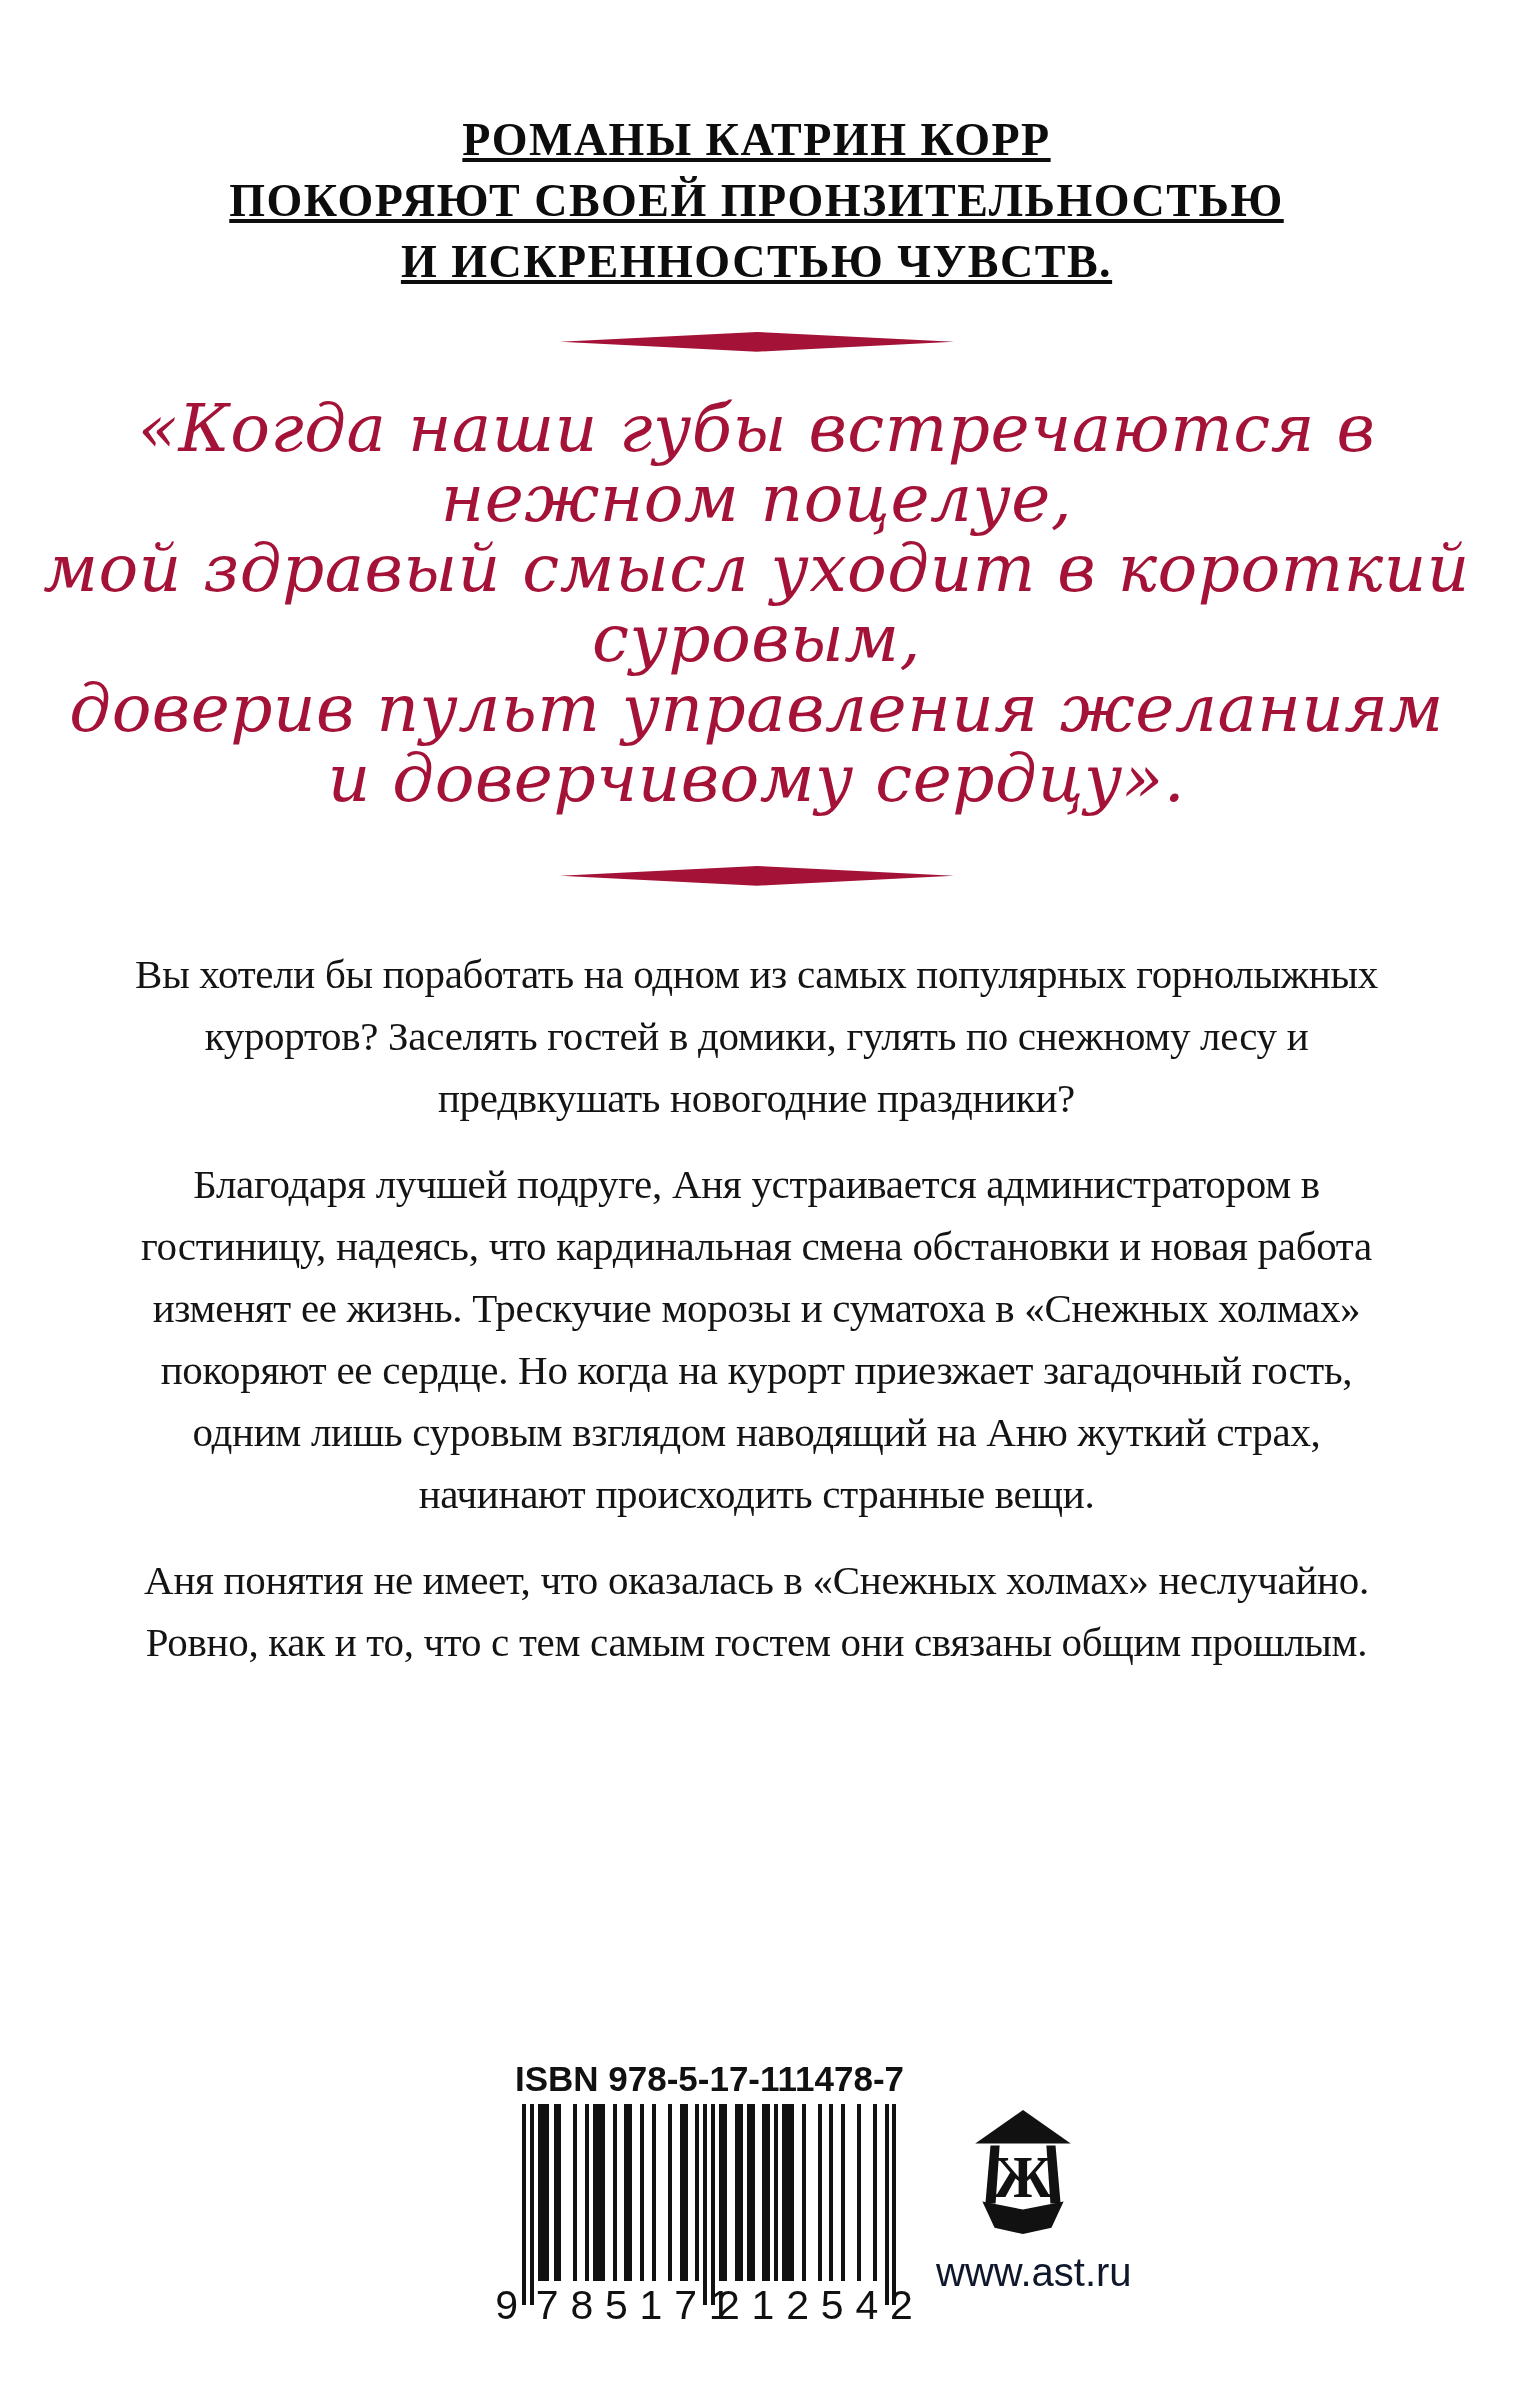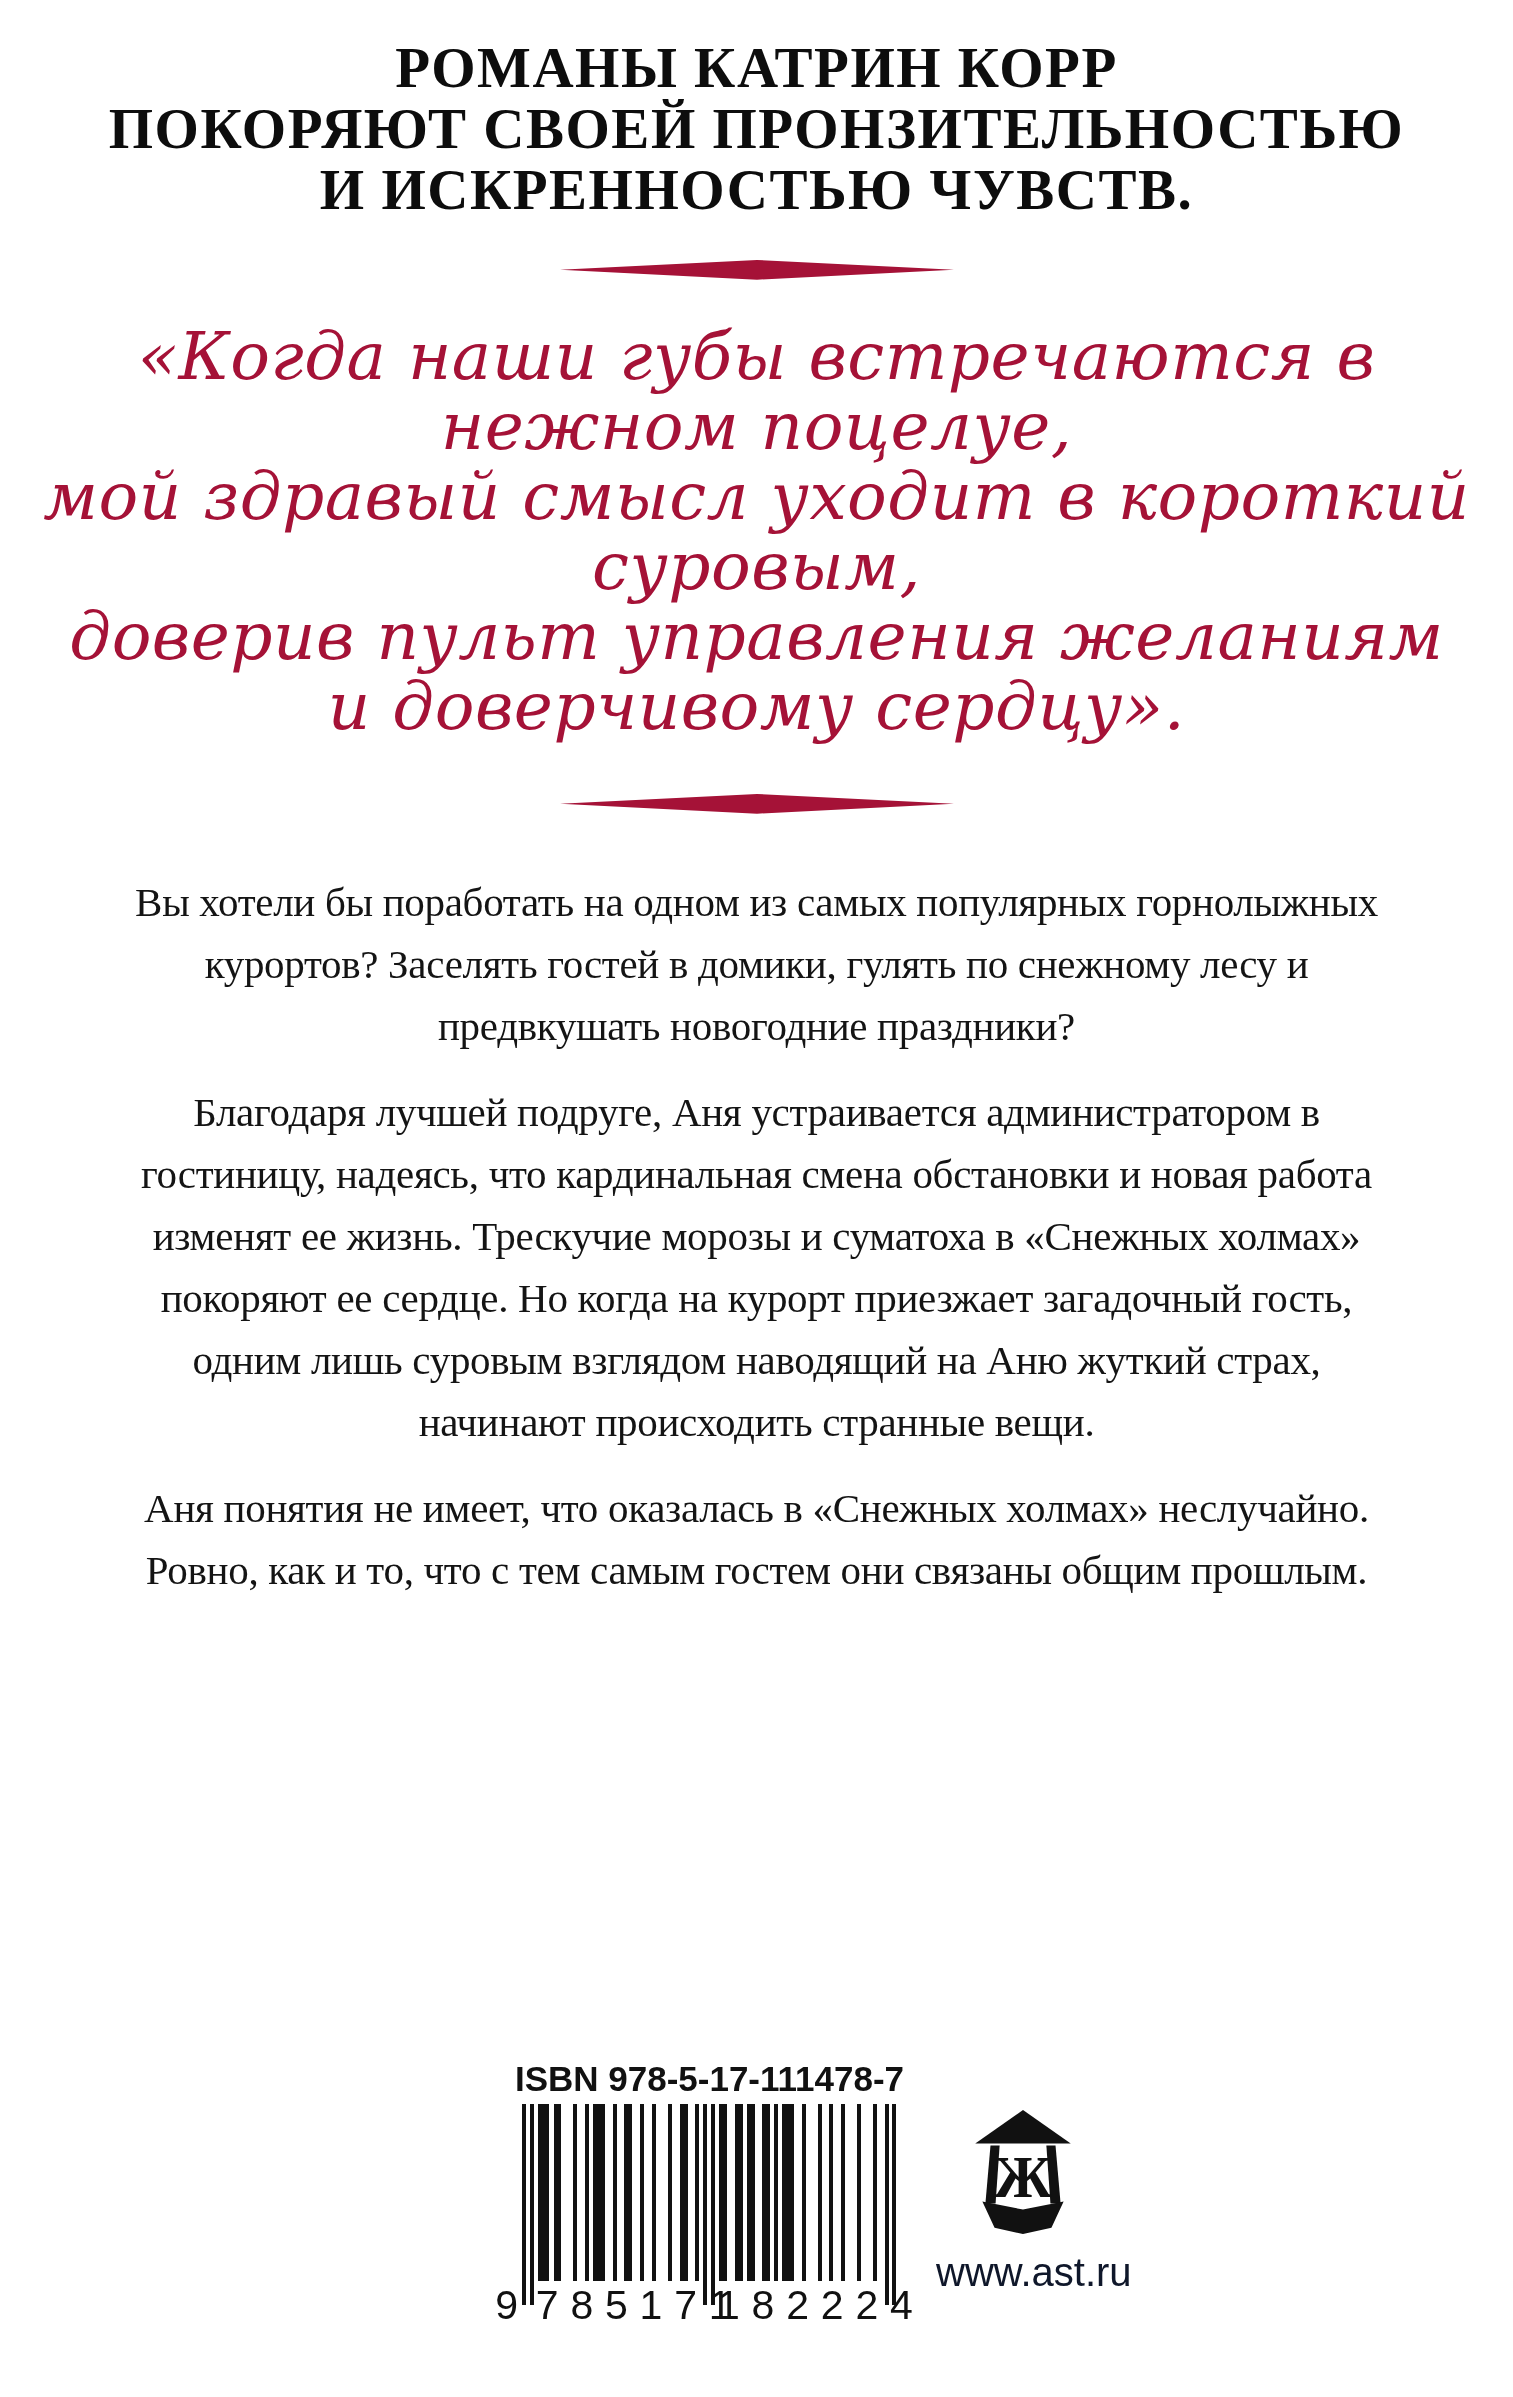--- a/index.html
+++ b/index.html
@@ -16,26 +16,27 @@
   }
   .page{
     position:relative;
     width:1513px;height:2398px;
     overflow:hidden;
     text-align:center;
     background:#fff;
   }
   
   .headline{
-    padding-top:37px;
+    padding-top:109px;
     font-weight:bold;
-    font-size:57px;
+    font-size:46px;
     line-height:61px;
     letter-spacing:1.5px;
     color:#0d0d0d;
+    text-decoration:underline;
   }
   
   .intro{
     width:1251px;
     margin:43px auto 0;
     font-size:41px;
     line-height:67px;
     letter-spacing:-0.3px;
   }
   
@@ -206,21 +207,21 @@
           <div class="bar" style="left: 296px;"></div>
           <div class="bar" style="left: 307px;"></div>
           <div class="bar" style="left: 319px;"></div>
           <div class="bar" style="left: 335px;"></div>
           <div class="bar" style="left: 351px;"></div>
           <div class="bar guard" style="left: 363px;"></div>
           <div class="bar guard" style="left: 370px;"></div>
         </div>
       <span class="bc-digits bc-lead">9</span>
       <span class="bc-digits bc-g1">785171</span>
-      <span class="bc-digits bc-g2">182224</span>
+      <span class="bc-digits bc-g2">212542</span>
     </div>
 
     <div class="publisher">
       <svg class="lantern" viewBox="0 0 100 126" aria-hidden="true">
         <polygon class="ink" points="50,2 3,35 97,35"></polygon>
         <polygon class="ink" points="18,37 13,94 23,94 27,37"></polygon>
         <polygon class="ink" points="82,37 87,94 77,94 73,37"></polygon>
         <polygon class="ink" points="10,92 50,100 90,92 78,118 50,124 22,118"></polygon>
         <text x="50" y="88" font-size="58" text-anchor="middle">Ж</text>
       </svg>

